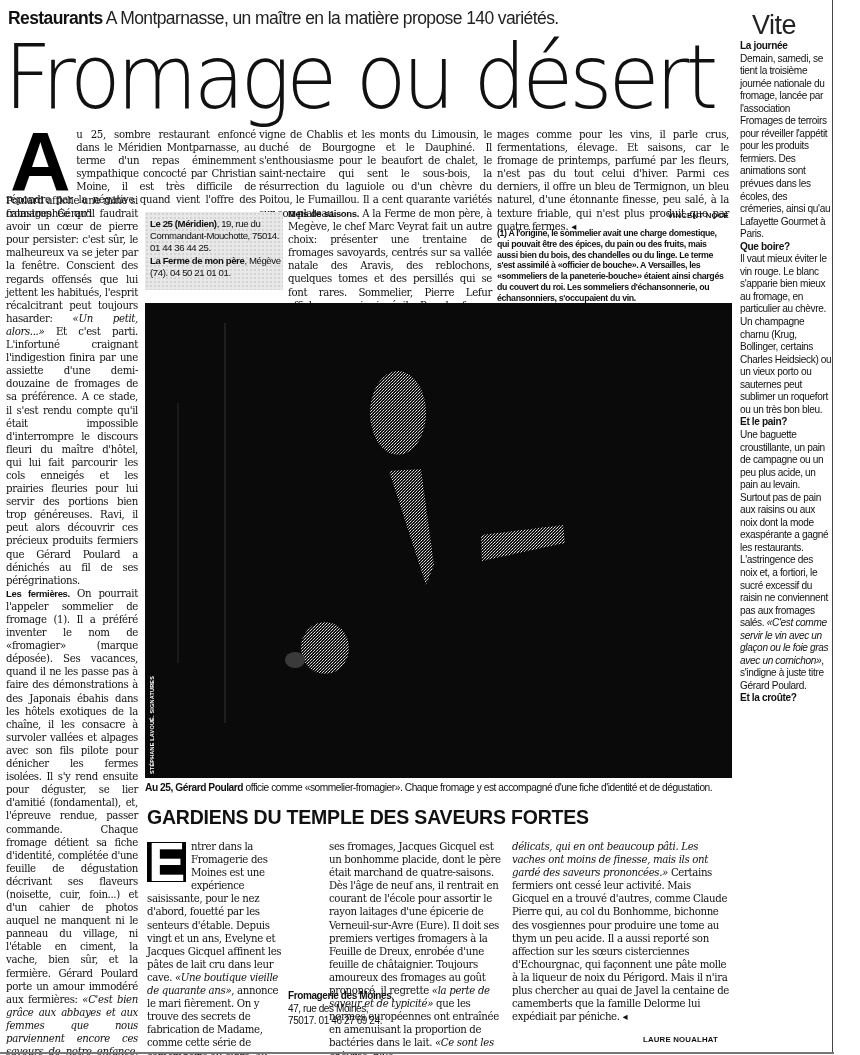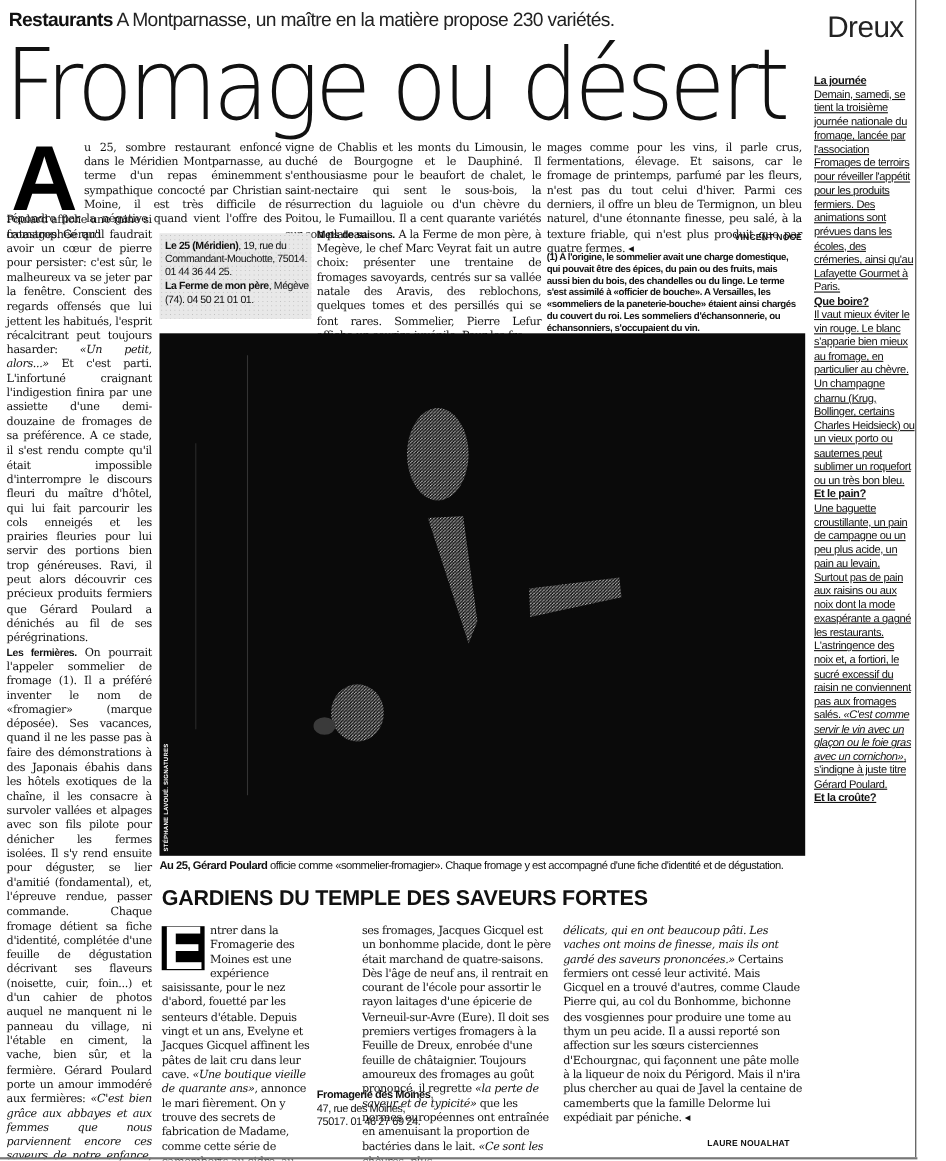--- a/index.html
+++ b/index.html
@@ -31,33 +31,33 @@
   .photo .credit { position:absolute; left:-2px; bottom:4px; transform:rotate(-90deg); transform-origin:left bottom; left:10px; color:#fff; font-size:5.5px; font-family:"Liberation Sans", sans-serif; font-weight:bold; white-space:nowrap; letter-spacing:0.2px; }
   .caption { left:145px; top:782px; font-size:10.2px; letter-spacing:-0.45px; white-space:nowrap; }
   .caption b { font-weight:bold; }
 
   .subhead { left:147px; top:806px; font-size:19.5px; font-weight:bold; letter-spacing:-0.2px; white-space:nowrap; }
 
   .footnote { font-size:8.8px; line-height:10.8px; font-weight:bold; letter-spacing:-0.35px; }
   .signature { font-size:7.8px; font-weight:bold; letter-spacing:0.2px; text-align:right; }
   .sidebar-rule { left:832px; top:0; width:1px; height:1052px; background:#444; }
   .vite { left:752px; top:10px; font-size:27px; font-weight:normal; letter-spacing:-0.5px; color:#222; }
-  .side-text { left:740px; top:68px; width:92px; font-size:10.1px; line-height:12.55px; letter-spacing:-0.35px;text-decoration:underline; }
+  .side-text { left:740px; top:40px; width:92px; font-size:10.1px; line-height:12.55px; letter-spacing:-0.35px; }
   .side-text p { margin:0; }
   .side-text b { font-weight:bold; }
   .side-text i { font-style:italic; }
 
   .bottom-rule { left:0; top:1052px; width:834px; height:2px; background:#777; }
 </style>
 </head>
 <body>
 
 <div class="abs kicker sans">
   <b>Restaurants</b>
-  <span class="thin"> <span>A Montparnasse, un maître en la matière propose 230 variétés.</span></span>
+  <span class="thin"> <span>A Montparnasse, un maître en la matière propose 140 variétés.</span></span>
 </div>
 <div class="abs headline sans"><span class="light">Fromage ou désert</span></div>
 
 <div class="abs col serif" style="left:6px; top:128px; width:250px;">
   <span class="dropcap">A</span>
   <span>u 25, sombre restaurant enfoncé dans le Méridien Montparnasse, au terme d'un repas éminemment sympathique concocté par Christian Moine, il est très difficile de répondre par la négative quand vient l'offre des fromages. Gérard</span>
 </div>
 
 <div class="abs col serif" style="left:6px; top:194px; width:132px;">
   <p><span>Poulard affiche une mine si catastrophée qu'il faudrait avoir un cœur de pierre pour persister: c'est sûr, le malheureux va se jeter par la fenêtre. Conscient des regards offensés que lui jettent les habitués, l'esprit récalcitrant peut toujours hasarder: </span><i>«Un petit, alors...»</i><span> Et c'est parti. L'infortuné craignant l'indigestion finira par une assiette d'une demi-douzaine de fromages de sa préférence. A ce stade, il s'est rendu compte qu'il était impossible d'interrompre le discours fleuri du maître d'hôtel, qui lui fait parcourir les cols enneigés et les prairies fleuries pour lui servir des portions bien trop généreuses. Ravi, il peut alors découvrir ces précieux produits fermiers que Gérard Poulard a dénichés au fil de ses pérégrinations.</span></p>
@@ -122,21 +122,21 @@
 <div class="abs sans" style="left:273px; top:990px; width:106px; font-size:10px; line-height:12.6px; letter-spacing:-0.4px;margin-left:15px;">
   <b>Fromagerie des Moines</b><span>, 47, rue des Moines, 75017. 01 46 27 69 24.</span>
 </div>
 
 <div class="abs col serif" style="left:512px; top:840px; width:218px; text-align:left;">
   <i>délicats, qui en ont beaucoup pâti. Les vaches ont moins de finesse, mais ils ont gardé des saveurs prononcées.»</i><span> Certains fermiers ont cessé leur activité. Mais Gicquel en a trouvé d'autres, comme Claude Pierre qui, au col du Bonhomme, bichonne des vosgiennes pour produire une tome au thym un peu acide. Il a aussi reporté son affection sur les sœurs cisterciennes d'Echourgnac, qui façonnent une pâte molle à la liqueur de noix du Périgord. Mais il n'ira plus chercher au quai de Javel la centaine de camemberts que la famille Delorme lui expédiait par péniche. ◂</span>
 </div>
 <div class="abs signature sans" style="left:512px; top:1035px; width:206px;">LAURE NOUALHAT</div>
 
 <div class="abs sidebar-rule"></div>
-<div class="abs vite sans">Dreux</div>
+<div class="abs vite sans">Vite</div>
 <div class="abs side-text sans">
   <p><b>La journée</b></p>
   <p>Demain, samedi, se tient la troisième journée nationale du fromage, lancée par l'association Fromages de terroirs pour réveiller l'appétit pour les produits fermiers. Des animations sont prévues dans les écoles, des crémeries, ainsi qu'au Lafayette Gourmet à Paris.</p>
   <p><b>Que boire?</b></p>
   <p>Il vaut mieux éviter le vin rouge. Le blanc s'apparie bien mieux au fromage, en particulier au chèvre. Un champagne charnu (Krug, Bollinger, certains Charles Heidsieck) ou un vieux porto ou sauternes peut sublimer un roquefort ou un très bon bleu.</p>
   <p><b>Et le pain?</b></p>
   <p><span>Une baguette croustillante, un pain de campagne ou un peu plus acide, un pain au levain. Surtout pas de pain aux raisins ou aux noix dont la mode exaspérante a gagné les restaurants. L'astringence des noix et, a fortiori, le sucré excessif du raisin ne conviennent pas aux fromages salés. </span><i>«C'est comme servir le vin avec un glaçon ou le foie gras avec un cornichon»</i><span>, s'indigne à juste titre Gérard Poulard.</span></p>
   <p><b>Et la croûte?</b></p>
 </div>
 

